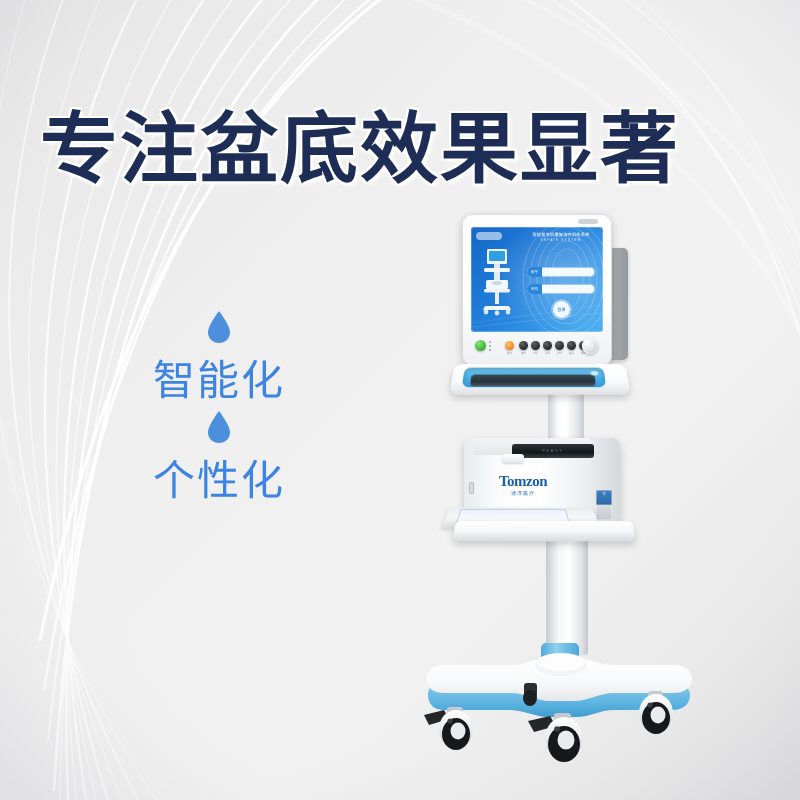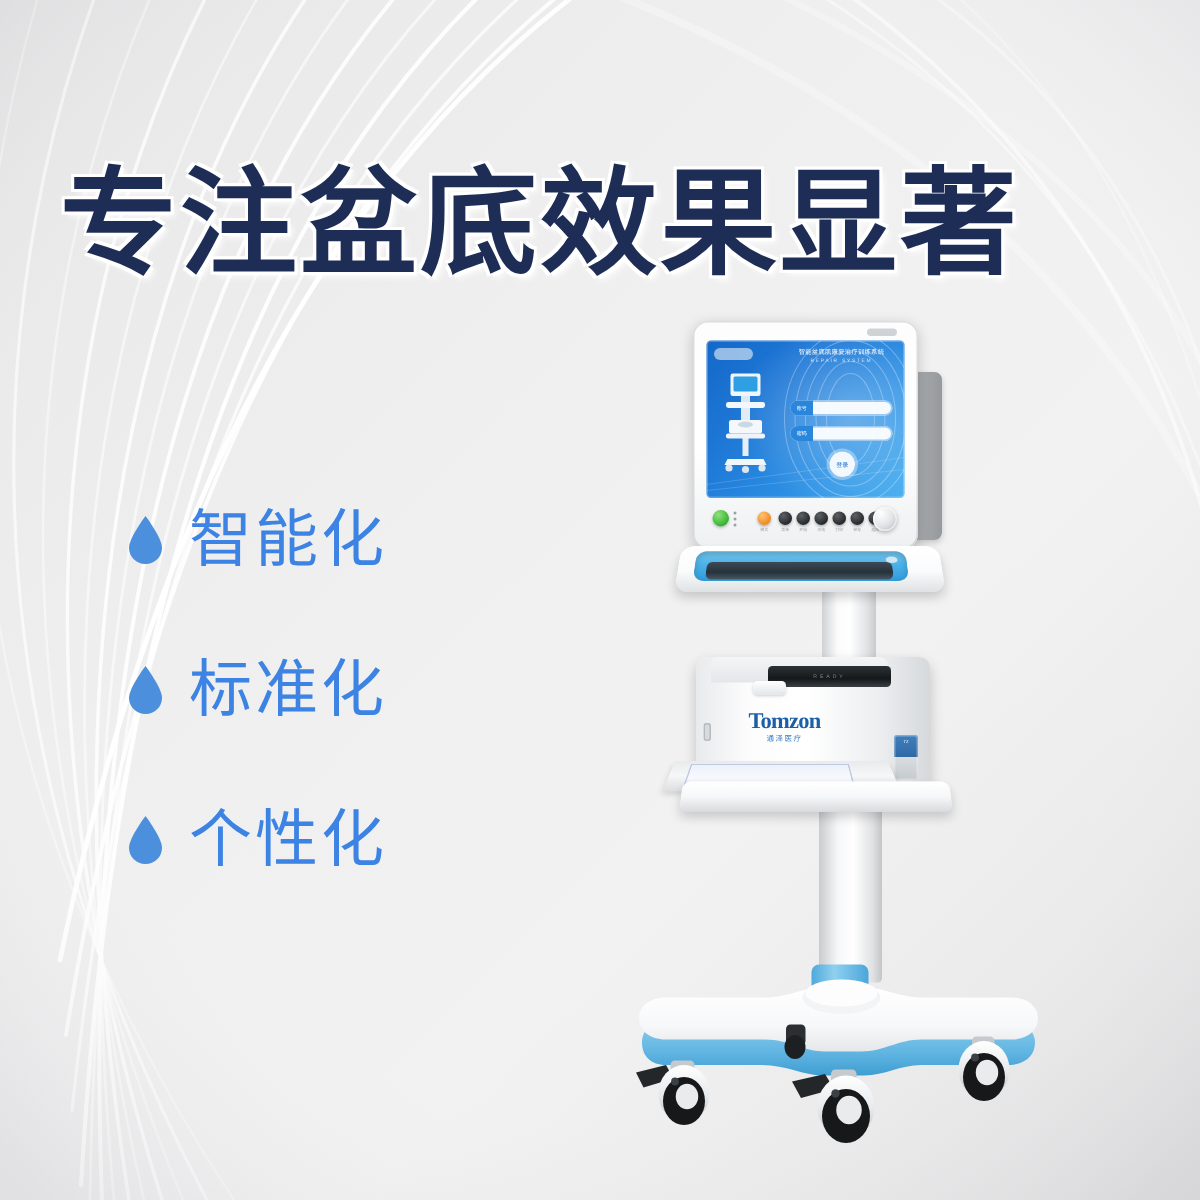--- a/index.html
+++ b/index.html
@@ -51,20 +51,21 @@
     position: absolute;
     left: 84px;
     top: 310px;
     width: 270px;
   }
   .feature-row {
     display: flex;
     align-items: center;
     height: 100px;
     gap: 16px;
+    flex-direction: column;
   }
   .drop-icon {
     width: 26px;
     height: 34px;
     flex: 0 0 26px;
     position: relative;
   }
   .drop-icon svg { display: block; }
   .feature-label {
     font-size: 42px;
@@ -487,28 +488,20 @@
 
     <div class="feature-row">
       <span class="drop-icon">
         <svg width="26" height="34" viewBox="0 0 26 34" xmlns="http://www.w3.org/2000/svg" aria-hidden="true">
           <path d="M13 1 C13 1 2 15.5 2 22.2 C2 28.4 6.9 33 13 33 C19.1 33 24 28.4 24 22.2 C24 15.5 13 1 13 1 Z" fill="#4c8fdc"></path>
         </svg>
       </span>
       <span class="feature-label">智能化</span>
     </div>
 
-    <div class="feature-row">
-      <span class="drop-icon">
-        <svg width="26" height="34" viewBox="0 0 26 34" xmlns="http://www.w3.org/2000/svg" aria-hidden="true">
-          <path d="M13 1 C13 1 2 15.5 2 22.2 C2 28.4 6.9 33 13 33 C19.1 33 24 28.4 24 22.2 C24 15.5 13 1 13 1 Z" fill="#4c8fdc"></path>
-        </svg>
-      </span>
-      <span class="feature-label">标准化</span>
-    </div>
 
     <div class="feature-row">
       <span class="drop-icon">
         <svg width="26" height="34" viewBox="0 0 26 34" xmlns="http://www.w3.org/2000/svg" aria-hidden="true">
           <path d="M13 1 C13 1 2 15.5 2 22.2 C2 28.4 6.9 33 13 33 C19.1 33 24 28.4 24 22.2 C24 15.5 13 1 13 1 Z" fill="#4c8fdc"></path>
         </svg>
       </span>
       <span class="feature-label">个性化</span>
     </div>
 

